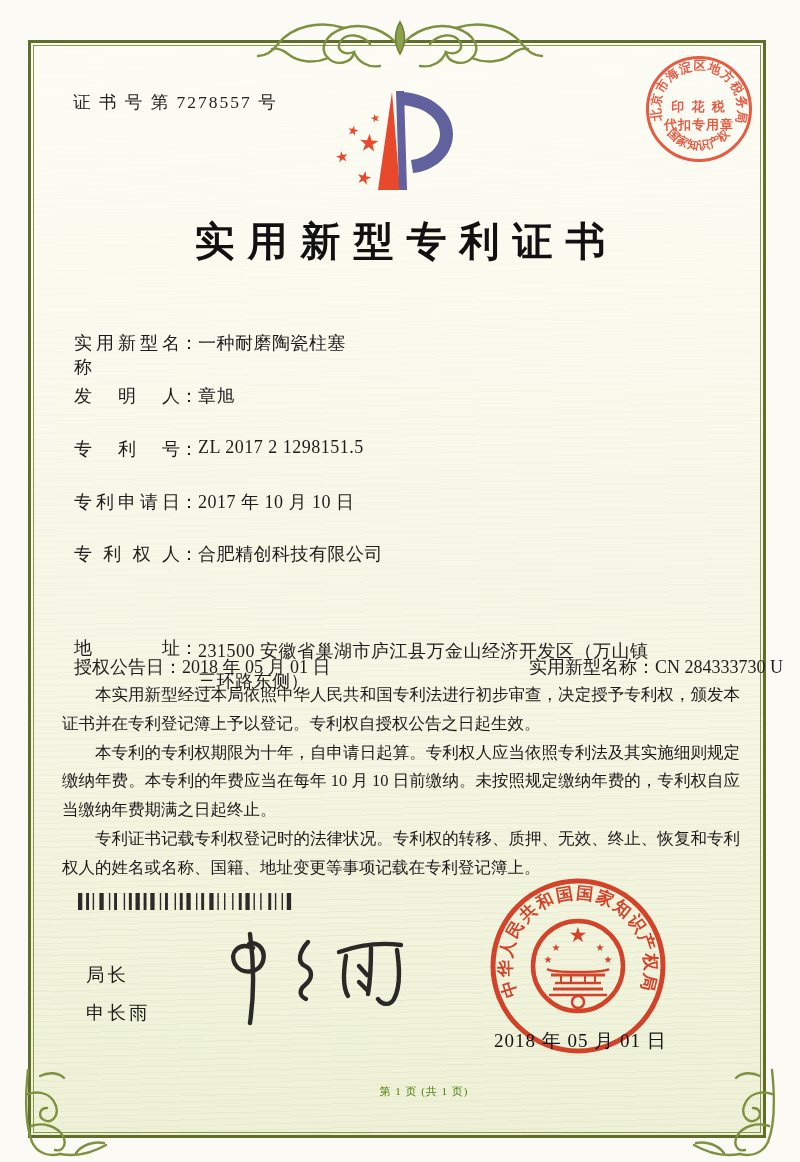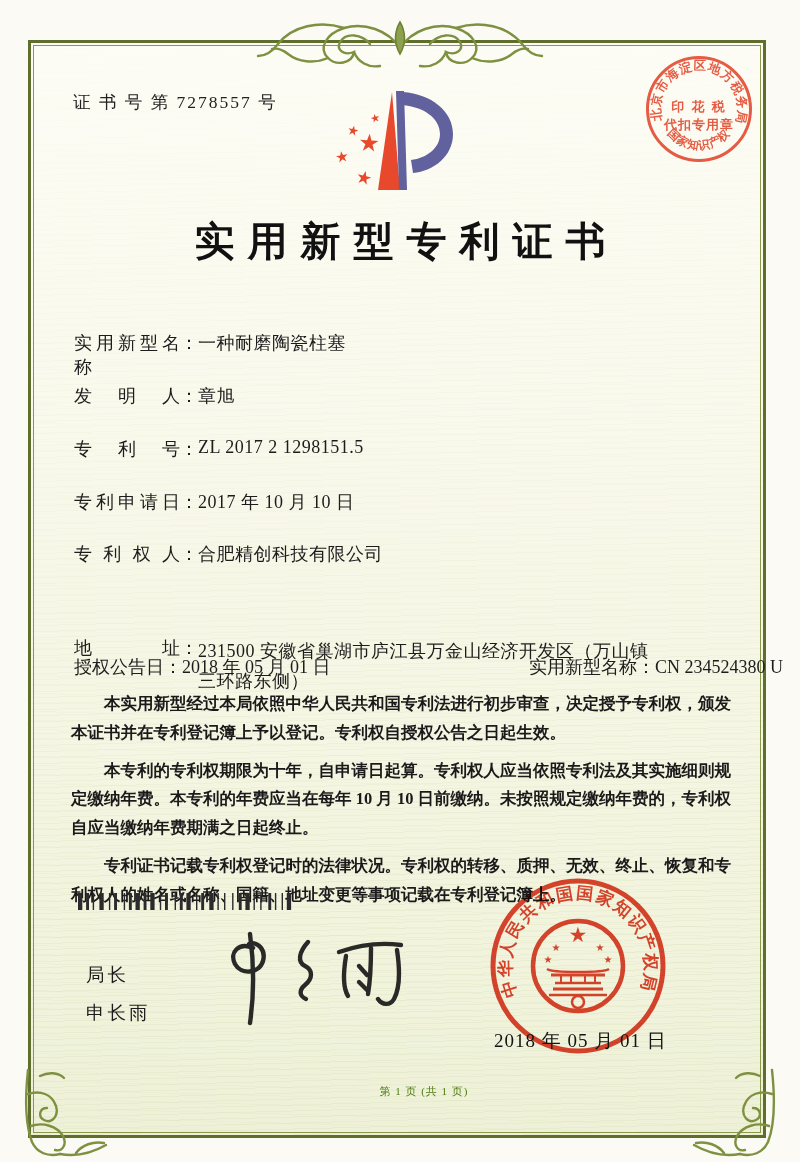--- a/index.html
+++ b/index.html
@@ -48,21 +48,21 @@
   .fcolon{display:inline-block;vertical-align:top;}
   .fvalue{display:inline-block;vertical-align:top;letter-spacing:.5px;}
   .fvalue.addr{width:520px;white-space:pre-line;line-height:30px;}
   .grant-right{position:absolute;left:455px;top:0;white-space:nowrap;}
   .grant-wrap{position:absolute;left:74px;top:655px;width:700px;z-index:4;font-size:18px;}
 
   .body-text{
     position:absolute;left:62px;top:681px;width:678px;z-index:4;
     font-size:16.5px;line-height:28.8px;text-align:justify;color:#1a1a1a;
   }
-  .body-text p{margin:9px;text-indent:2em;font-weight:bold;}
+  .body-text p{margin:0;text-indent:2em;}
 
   .barcode{position:absolute;left:78px;top:893px;z-index:4;}
 
   .director{position:absolute;left:86px;z-index:4;font-size:18.5px;letter-spacing:3px;color:#1c1c1c;}
   .director.t1{top:962px;}
   .director.t2{top:1000px;}
   .sig{position:absolute;left:213px;top:928px;z-index:5;}
 
   .seal{position:absolute;left:482px;top:870px;z-index:4;}
   .seal-date{
@@ -171,21 +171,21 @@
     <span class="flabel">专利权人</span><span class="fcolon">：</span><span class="fvalue">合肥精创科技有限公司</span>
   </div>
   <div class="frow" style="top:596px;margin-top:40px;">
     <span class="flabel">地址</span><span class="fcolon">：</span><span class="fvalue addr">231500 安徽省巢湖市庐江县万金山经济开发区（万山镇
 三环路东侧）</span>
   </div>
 
   <div class="grant-wrap">
     <span>授权公告日</span><span>：</span><span>2018 年 05 月 01 日</span>
     <span class="grant-right">
-      <span>实用新型名称</span><span>：</span><span>CN 234524380 U</span>
+      <span>实用新型名称</span><span>：</span><span>CN 284333730 U</span>
     </span>
   </div>
 
   <div class="body-text">
     <p>本实用新型经过本局依照中华人民共和国专利法进行初步审查，决定授予专利权，颁发本证书并在专利登记簿上予以登记。专利权自授权公告之日起生效。</p>
     <p>本专利的专利权期限为十年，自申请日起算。专利权人应当依照专利法及其实施细则规定缴纳年费。本专利的年费应当在每年 10 月 10 日前缴纳。未按照规定缴纳年费的，专利权自应当缴纳年费期满之日起终止。</p>
     <p>专利证书记载专利权登记时的法律状况。专利权的转移、质押、无效、终止、恢复和专利权人的姓名或名称、国籍、地址变更等事项记载在专利登记簿上。</p>
   </div>
 
   <svg class="barcode" id="barcode-svg" width="224" height="17" viewBox="0 0 224 17">

